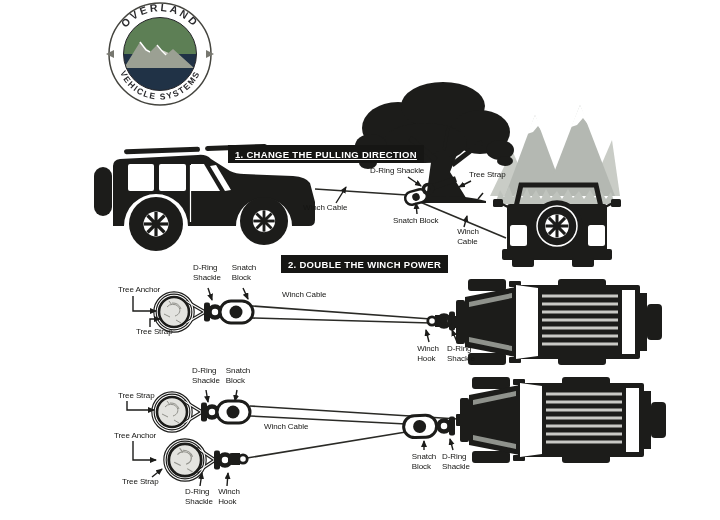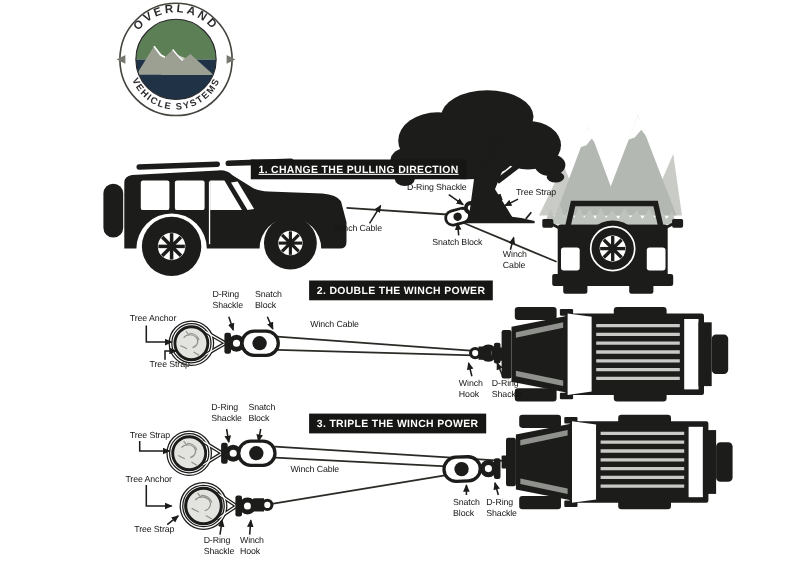--- a/index.html
+++ b/index.html
@@ -271,21 +271,20 @@
       <line x1="200" y1="486" x2="202" y2="473"></line>
       <line x1="227" y1="486" x2="228" y2="473"></line>
       <line x1="424" y1="450" x2="424" y2="441"></line>
       <line x1="453" y1="450" x2="450" y2="439"></line>
     </g>
   </svg>
 
 
   <div class="hdg" style="left:228px;top:145px;text-decoration:underline;">1. CHANGE THE PULLING DIRECTION</div>
   <div class="hdg" style="left:281px;top:255px;">2. DOUBLE THE WINCH POWER</div>
-  <div class="hdg" style="left:281px;top:376px;">3. TRIPLE THE WINCH POWER</div>
 
   <div class="lbl" style="left:370px;top:166px;">D-Ring Shackle</div>
   <div class="lbl" style="left:469px;top:170px;">Tree Strap</div>
   <div class="lbl" style="left:303px;top:203px;">Winch Cable</div>
   <div class="lbl" style="left:393px;top:216px;">Snatch Block</div>
   <div class="lbl ctr" style="left:468px;top:227px;">Winch
 Cable</div>
 
   <div class="lbl" style="left:118px;top:285px;">Tree Anchor</div>
   <div class="lbl" style="left:136px;top:327px;">Tree Strap</div>

